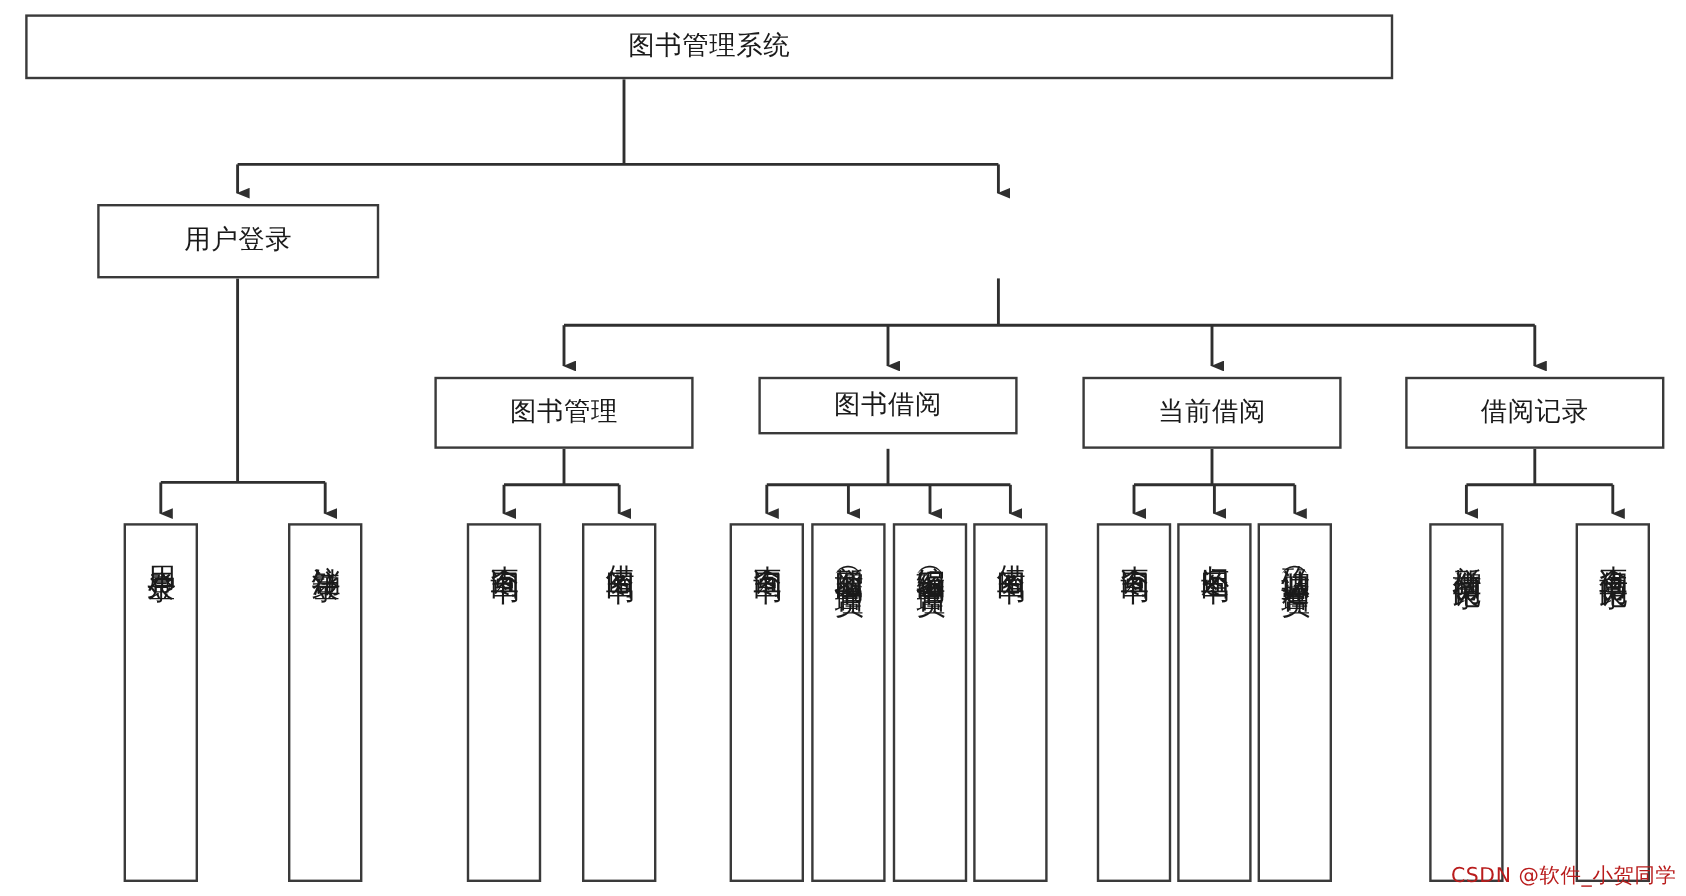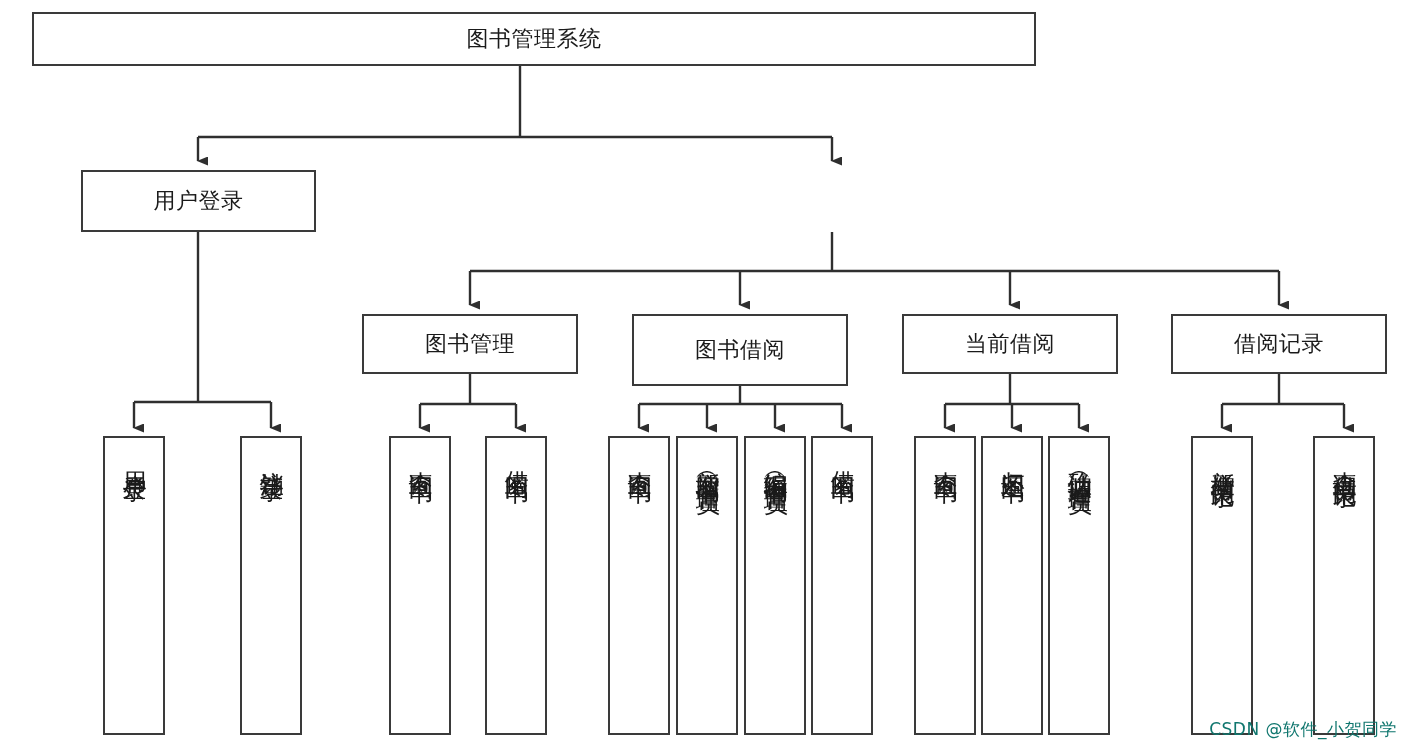--- a/index.html
+++ b/index.html
@@ -57,21 +57,21 @@
     font-size: 24px;
     line-height: 1.06;
     letter-spacing: 3px;
     white-space: nowrap;
   }
   #watermark {
     position: absolute;
     right: 8px;
     bottom: 6px;
     font-size: 17px;
-    color: #0f766e;
+    color: #b91c1c;
     letter-spacing: 0.5px;
     white-space: nowrap;
     user-select: none;
   }
 </style>
 </head>
 <body>
 
 <div id="canvas">
 
@@ -118,32 +118,32 @@
       <path d="M1012,404 L1012,428" marker-end="url(#arrow)"></path>
       <path d="M1079,404 L1079,428" marker-end="url(#arrow)"></path>
 
       <path d="M1279,374 L1279,404"></path>
       <path d="M1222,404 L1344,404"></path>
       <path d="M1222,404 L1222,428" marker-end="url(#arrow)"></path>
       <path d="M1344,404 L1344,428" marker-end="url(#arrow)"></path>
     </g>
   </svg>
 
-  <div class="node horiz" style="left:32px; top:12px; width:1004px; height:54px;">
+  <div class="node horiz" style="left:21px; top:12px; width:1140px; height:54px;">
     <span class="lbl">图书管理系统</span>
   </div>
 
   <div class="node horiz" style="left:81px; top:170px; width:235px; height:62px;">
     <span class="lbl">用户登录</span>
   </div>
 
   <div class="node horiz" style="left:362px; top:314px; width:216px; height:60px;">
     <span class="lbl">图书管理</span>
   </div>
-  <div class="node horiz" style="left:632px; top:314px; width:216px; height:72px;">
+  <div class="node horiz" style="left:632px; top:314px; width:216px; height:48px;">
     <span class="lbl">图书借阅</span>
   </div>
   <div class="node horiz" style="left:1171px; top:314px; width:216px; height:60px;">
     <span class="lbl">借阅记录</span>
   </div>
   <div class="node horiz" style="left:902px; top:314px; width:216px; height:60px;">
     <span class="lbl">当前借阅</span>
   </div>
 
   <div class="node vert" style="left:103px; top:436px; width:62px; height:299px;">

